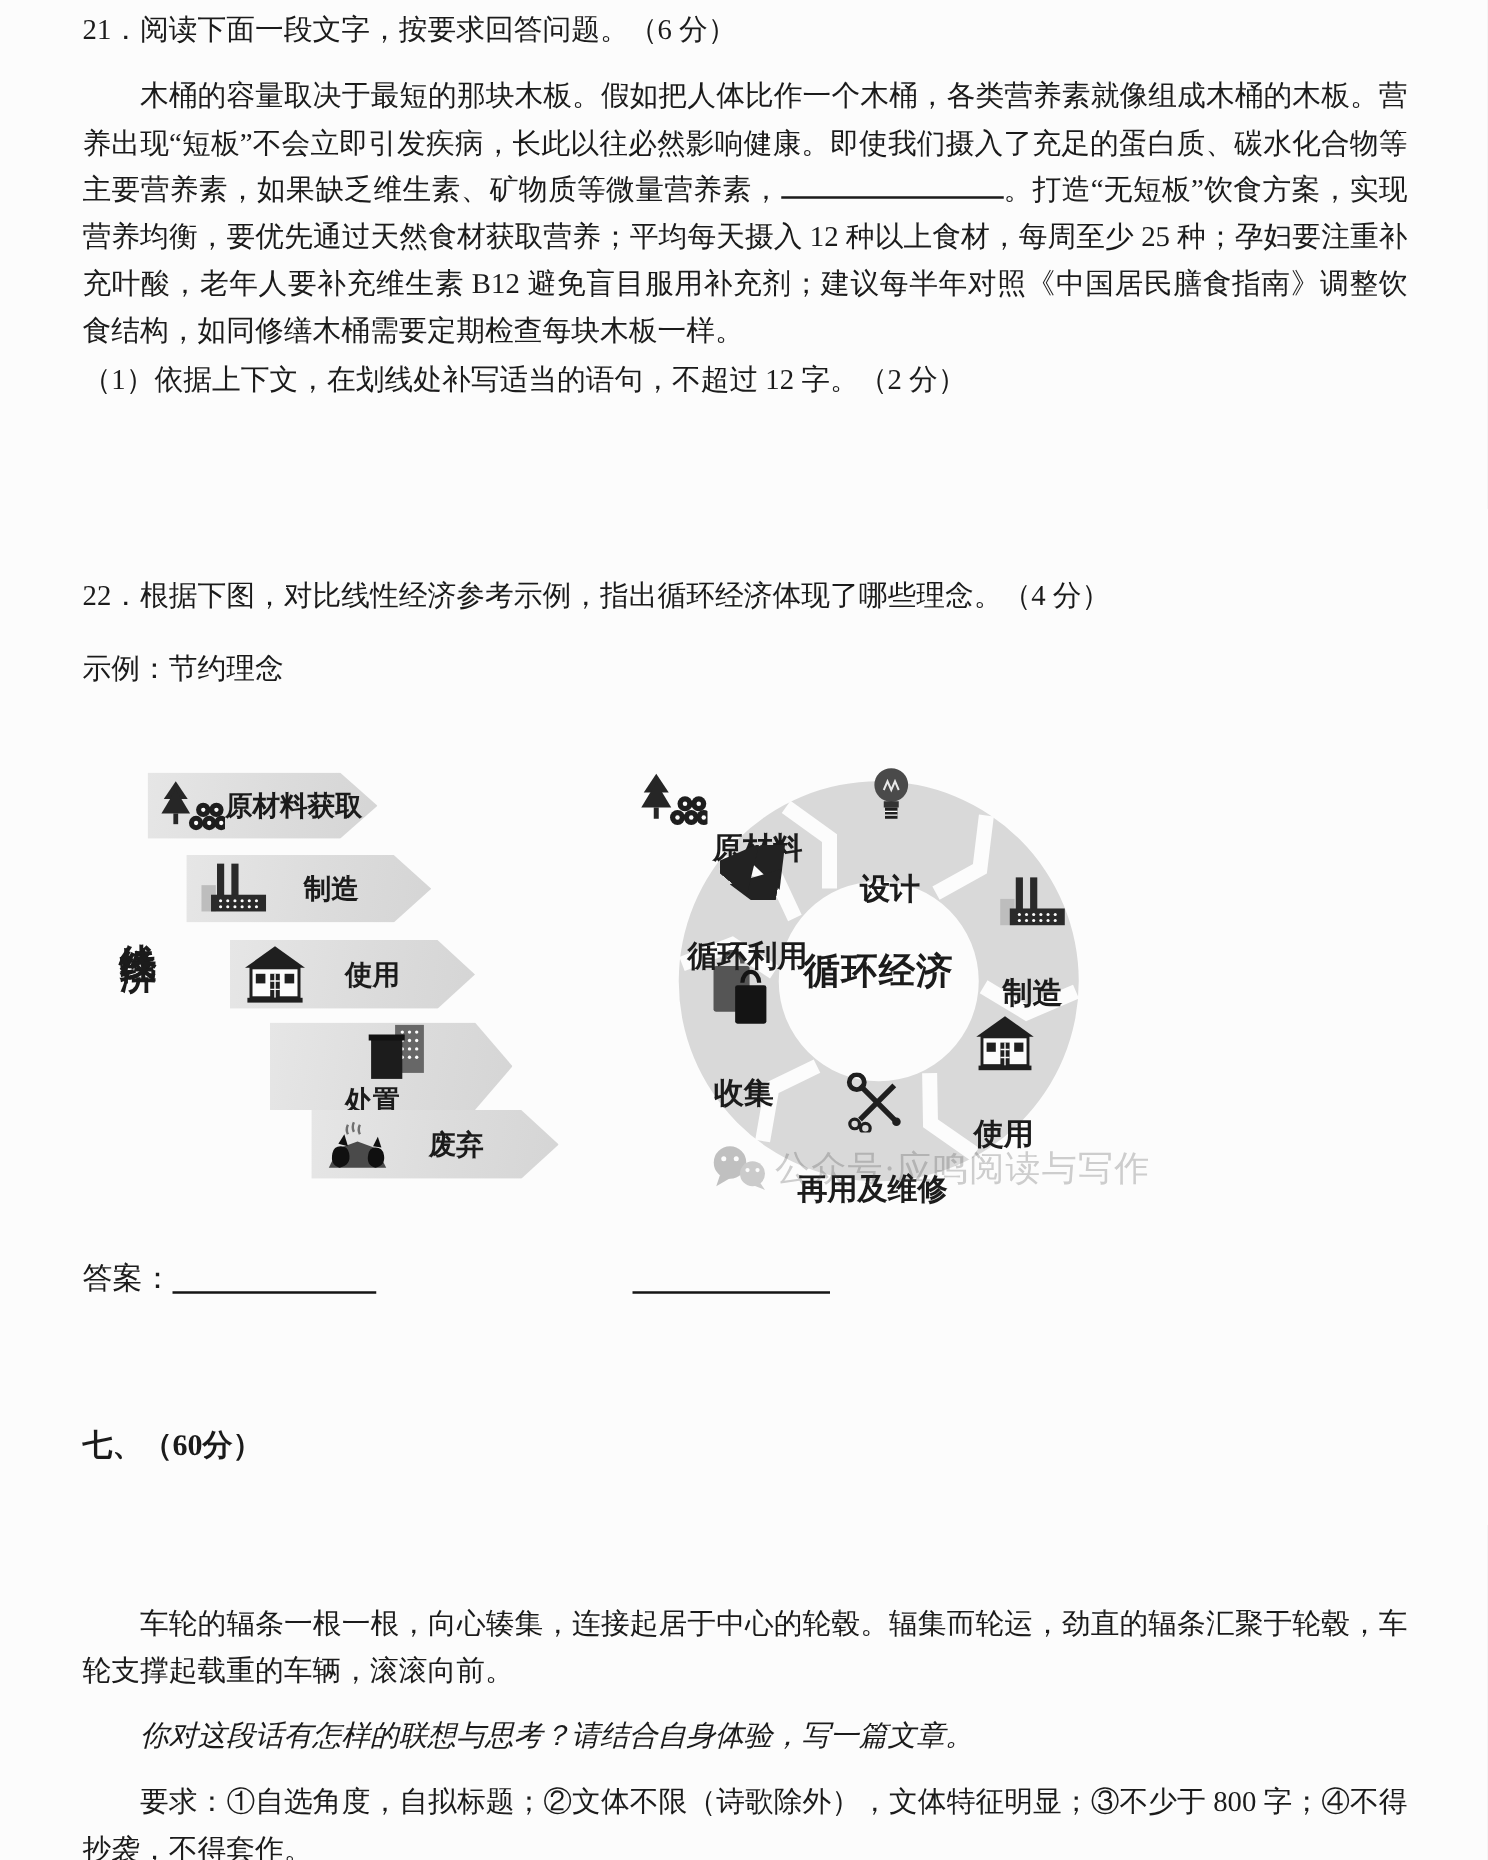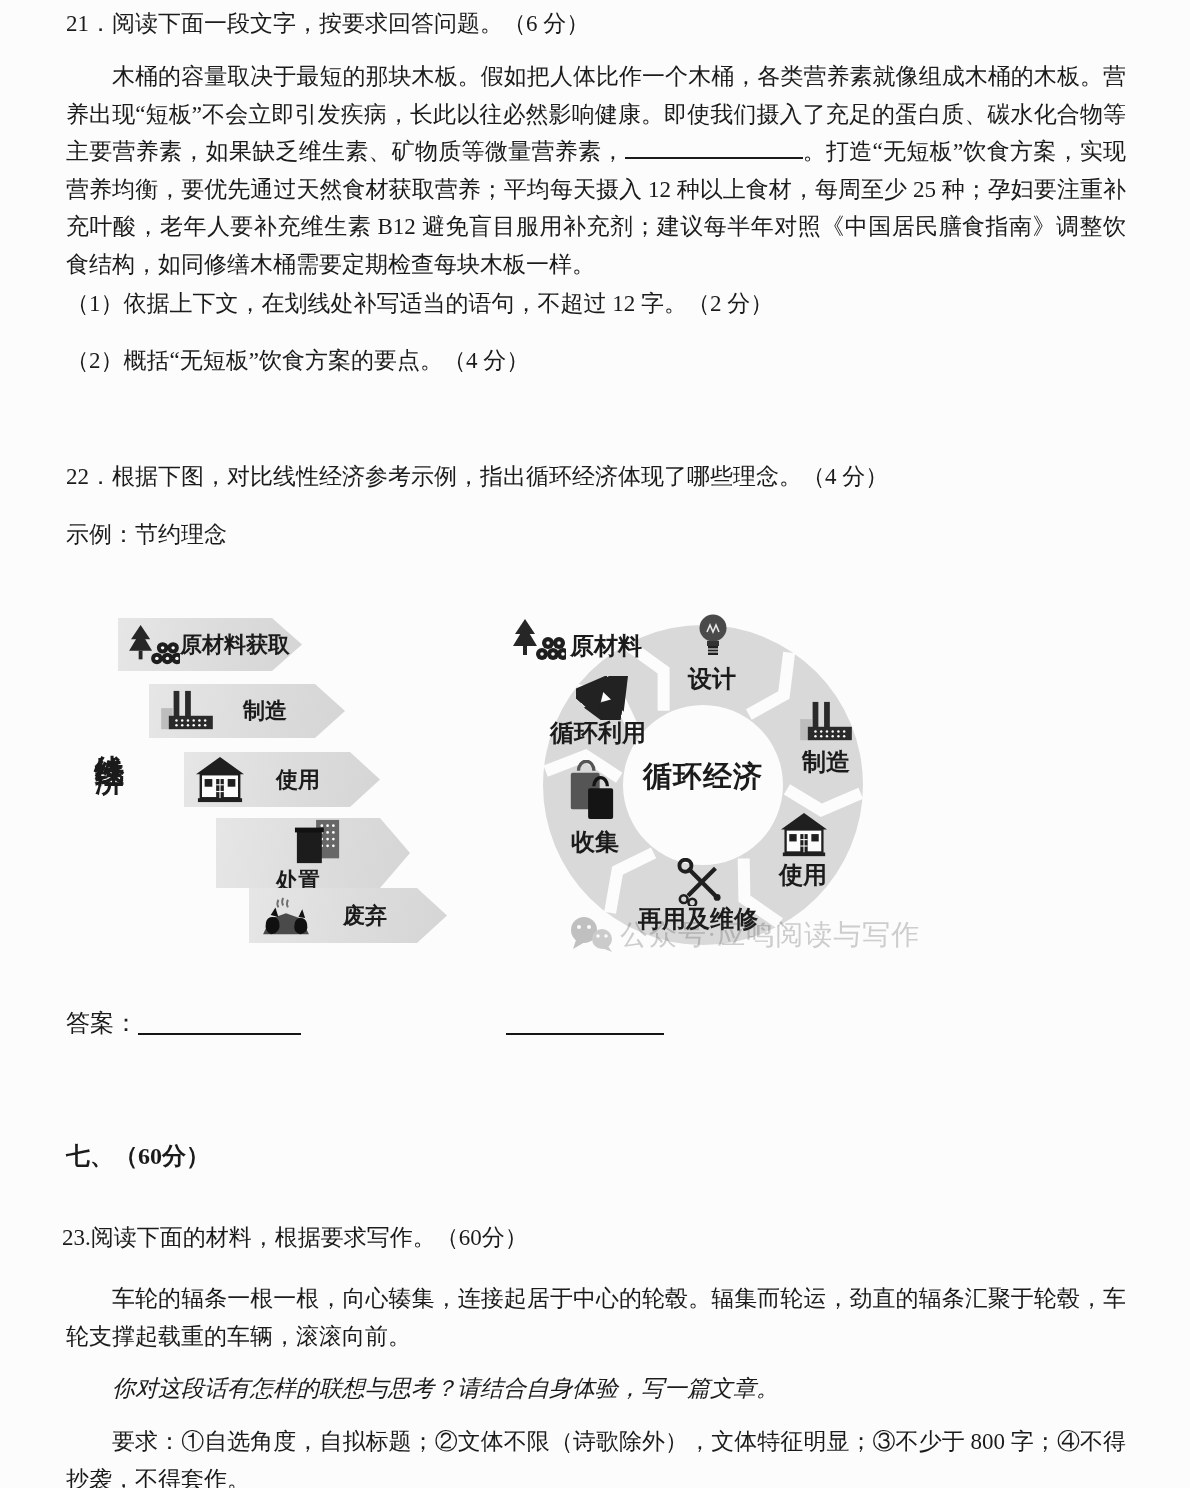--- a/index.html
+++ b/index.html
@@ -13,37 +13,36 @@
   .bighead{position:absolute;font-size:24px;font-weight:bold;white-space:nowrap;}
   
   .arrow{position:absolute;background:linear-gradient(100deg,#e6e6e6 0%,#dcdcdc 55%,#d5d5d5 100%);
          clip-path:polygon(0 0,calc(100% - 30px) 0,100% 50%,calc(100% - 30px) 100%,0 100%);
          display:flex;align-items:center;}
   .arrow svg{margin-left:10px;flex:0 0 auto;}
   .arrow .lbl{font-weight:bold;font-size:22px;margin:0 auto;padding-right:30px;white-space:nowrap;}
   .vtitle{position:absolute;writing-mode:vertical-rl;font-size:29px;font-weight:bold;
           letter-spacing:3px;white-space:nowrap;}
   
-  .clabel{position:absolute;font-weight:bold;font-size:24px;text-align:center;white-space:nowrap;}
+  .clabel{position:absolute;font-weight:bold;font-size:24px;text-align:center;white-space:nowrap;margin-top:32px;}
   .cicon{position:absolute;}
   .centerlbl{position:absolute;font-weight:bold;font-size:29px;letter-spacing:1px;
              text-align:center;white-space:nowrap;}
   .wm{position:absolute;color:rgba(70,70,70,0.26);font-size:28px;letter-spacing:1px;white-space:nowrap;}
 </style>
 </head>
 <body>
 
 <div class="page">
 
   <div class="t" style="left:66px;top:8px;">21．阅读下面一段文字，按要求回答问题。（6 分）</div>
 
   <div class="para" style="top:58px;"><span>木桶的容量取决于最短的那块木板。假如把人体比作一个木桶，各类营养素就像组成木桶的木板。营养出现“短板”不会立即引发疾病，长此以往必然影响健康。即使我们摄入了充足的蛋白质、碳水化合物等主要营养素，如果缺乏维生素、矿物质等微量营养素，</span><span class="blank"></span><span>。打造“无短板”饮食方案，实现营养均衡，要优先通过天然食材获取营养；平均每天摄入 12 种以上食材，每周至少 25 种；孕妇要注重补充叶酸，老年人要补充维生素 B12 避免盲目服用补充剂；建议每半年对照《中国居民膳食指南》调整饮食结构，如同修缮木桶需要定期检查每块木板一样。</span></div>
 
   <div class="t" style="left:66px;top:288px;">（1）依据上下文，在划线处补写适当的语句，不超过 12 字。（2 分）</div>
-  <div class="t" style="left:66px;top:345px;">（2）概括“无短板”饮食方案的要点。（4 分）</div>
 
   <div class="t" style="left:66px;top:461px;">22．根据下图，对比线性经济参考示例，指出循环经济体现了哪些理念。（4 分）</div>
   <div class="t" style="left:66px;top:519px;">示例：节约理念</div>
 
   <div class="vtitle" style="left:90px;top:731px;">线性经济</div>
 
   <div class="arrow" style="left:118px;top:618px;width:184px;height:53px;">
     <svg width="52" height="44" viewBox="0 0 54 46">
       <polygon points="13,2 23,17 3,17" fill="#262626"></polygon>
       <polygon points="13,9 25,29 1,29" fill="#262626"></polygon>
@@ -269,18 +268,17 @@
       <circle cx="38" cy="21" r="1.7" fill="#fcfcfc"></circle>
   </svg>
   <div class="wm" style="left:620px;top:916px;">公众号·应鸣阅读与写作</div>
 
   <div class="t" style="left:66px;top:1007px;font-size:24px;">答案：</div>
   <div class="ansline" style="left:138px;top:1033px;width:163px;"></div>
   <div class="ansline" style="left:506px;top:1033px;width:158px;"></div>
 
   <div class="bighead" style="left:66px;top:1140px;">七、（60分）</div>
 
-  <div class="t" style="left:62px;top:1222px;">23.阅读下面的材料，根据要求写作。（60分）</div>
   <div class="para" style="top:1280px;">车轮的辐条一根一根，向心辏集，连接起居于中心的轮毂。辐集而轮运，劲直的辐条汇聚于轮毂，车轮支撑起载重的车辆，滚滚向前。</div>
   <div class="para" style="top:1370px;font-style:italic;">你对这段话有怎样的联想与思考？请结合自身体验，写一篇文章。</div>
   <div class="para" style="top:1423px;">要求：①自选角度，自拟标题；②文体不限（诗歌除外），文体特征明显；③不少于 800 字；④不得抄袭，不得套作。</div>
 
 </div>
 
 </body></html>

